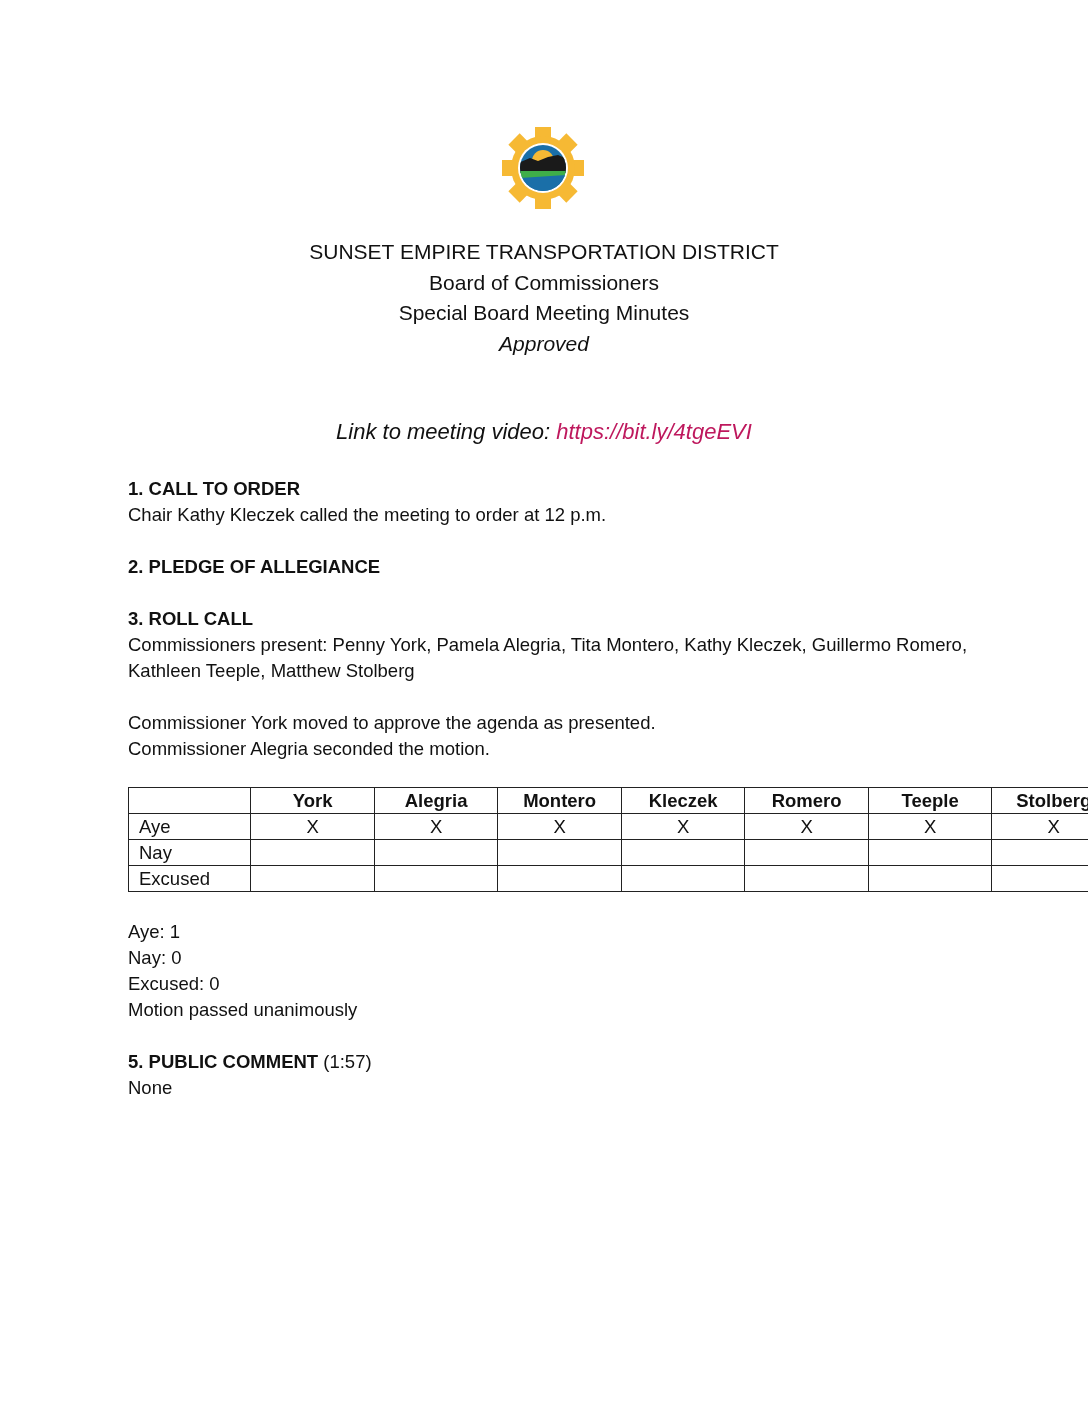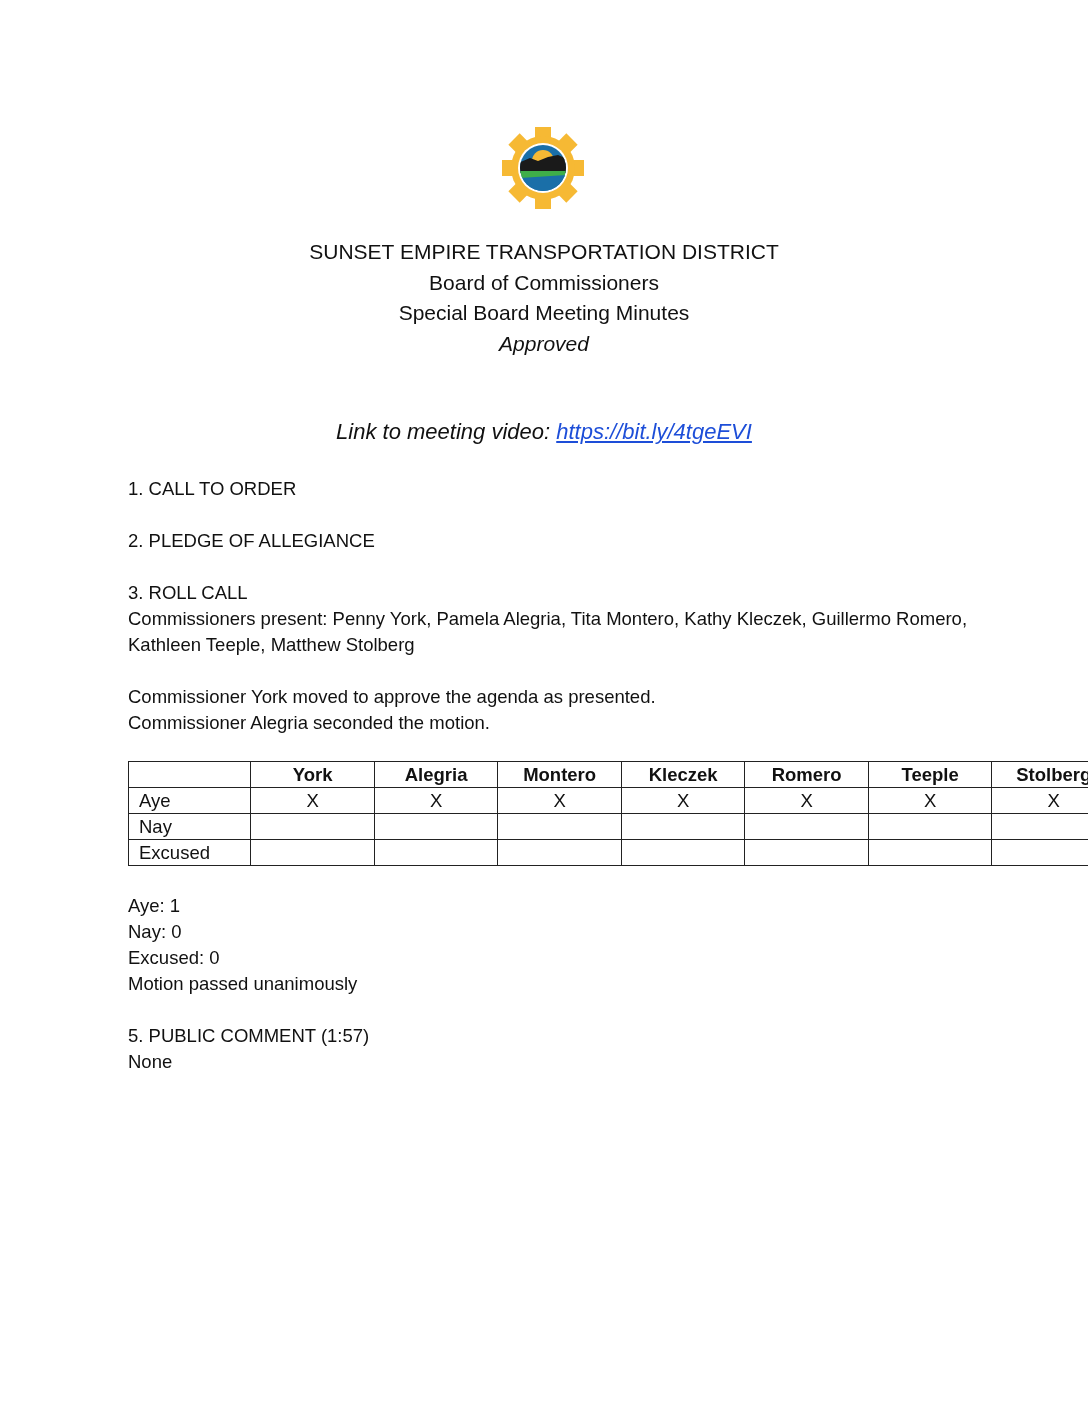--- a/index.html
+++ b/index.html
@@ -36,33 +36,32 @@
     .video-line {
       position: absolute;
       left: 0;
       top: 419px;
       width: 1088px;
       text-align: center;
       font-size: 22px;
       font-style: italic;
     }
     .video-line a {
-      color: #1d4ed8;
-      text-decoration: underline;
+      color: #be185d;
     }
     .content {
       position: absolute;
       left: 128px;
       top: 476px;
       width: 840px;
       font-size: 18.5px;
       line-height: 26px;
     }
     .content p { margin: 0; }
-    .heading { font-weight: normal; }
+    .heading { font-weight: bold; }
     .gap { height: 26px; }
     .timecode { font-weight: normal; }
     table.votes {
       border-collapse: collapse;
       width: 988px;
       margin-top: 25px;
       margin-bottom: 27px;
       font-size: 18.5px;
     }
     table.votes td, table.votes th {
@@ -116,20 +115,21 @@
   <div>Special Board Meeting Minutes</div>
   <div class="italic">Approved</div>
 </div>
 
 <div class="video-line">
   <span>Link to meeting video: </span><a>https://bit.ly/4tgeEVI</a>
 </div>
 
 <div class="content">
   <p class="heading">1. CALL TO ORDER</p>
+  <p>Chair Kathy Kleczek called the meeting to order at 12 p.m.</p>
   <div class="gap"></div>
 
   <p class="heading">2. PLEDGE OF ALLEGIANCE</p>
   <div class="gap"></div>
 
   <p class="heading">3. ROLL CALL</p>
   <p>Commissioners present: Penny York, Pamela Alegria, Tita Montero, Kathy Kleczek, Guillermo Romero, Kathleen Teeple, Matthew Stolberg</p>
   <div class="gap"></div>
 
   <p>Commissioner York moved to approve the agenda as presented.</p>

